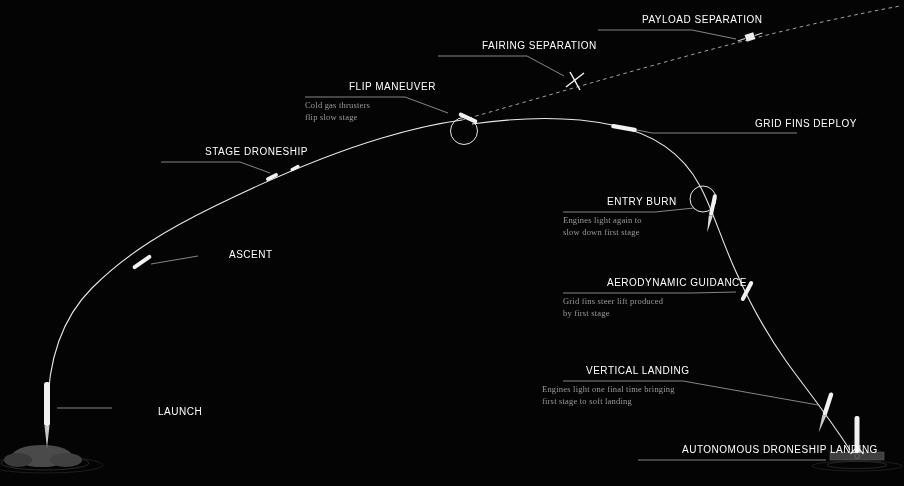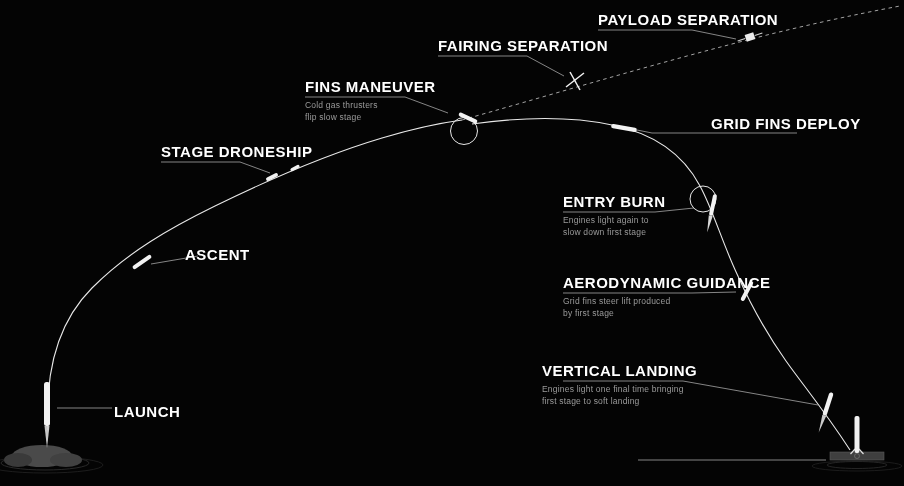--- a/index.html
+++ b/index.html
@@ -4,26 +4,27 @@
 <style>
   html,body{margin:0;padding:0;background:#000;}
   .canvas{
     position:relative;width:904px;height:486px;overflow:hidden;
     background:#040404;
     font-family:"Liberation Sans", sans-serif;
   }
   svg.scene{position:absolute;left:0;top:0;}
   .label{position:absolute;white-space:nowrap;}
   .label .title{
-    font-size:15px;font-weight:bold;letter-spacing:.5px;color:#ffffff;
+    font-size:10px;font-weight:normal;letter-spacing:.5px;color:#ffffff;
     line-height:12px;
+    margin-left:44px;
   }
   .label .desc{
     margin-top:7px;font-size:8.5px;line-height:11.5px;color:#9b9b9b;
-    letter-spacing:.2px;font-weight:normal;
+    letter-spacing:.2px;font-weight:normal;font-family:Liberation Serif, serif;
   }
 </style>
 </head>
 <body>
 
 <div class="canvas">
 
   <svg class="scene" width="904" height="486" viewBox="0 0 904 486">
 
     <path d="M 48 430 C 45 372, 58 322, 92 288 C 128 252, 170 228, 215 206 C 268 180, 325 155, 382 138 C 412 129, 440 123, 462 120" fill="none" stroke="#e8e8e8" stroke-width="1.1"></path>
@@ -124,21 +125,21 @@
 
   <div class="label" style="left:185px;top:249px">
     <div class="title">ASCENT</div>
   </div>
 
   <div class="label" style="left:161px;top:146px">
     <div class="title">STAGE DRONESHIP</div>
   </div>
 
   <div class="label" style="left:305px;top:81px">
-    <div class="title">FINS MANEUVER</div>
+    <div class="title">FLIP MANEUVER</div>
     <div class="desc">
       <div>Cold gas thrusters</div>
       <div>flip slow stage</div>
     </div>
   </div>
 
   <div class="label" style="left:438px;top:40px">
     <div class="title">FAIRING SEPARATION</div>
   </div>
 
@@ -167,14 +168,17 @@
   </div>
 
   <div class="label" style="left:542px;top:365px">
     <div class="title">VERTICAL LANDING</div>
     <div class="desc">
       <div>Engines light one final time bringing</div>
       <div>first stage to soft landing</div>
     </div>
   </div>
 
+  <div class="label" style="left:638px;top:444px">
+    <div class="title">AUTONOMOUS DRONESHIP LANDING</div>
+  </div>
 
 </div>
 
 </body></html>

